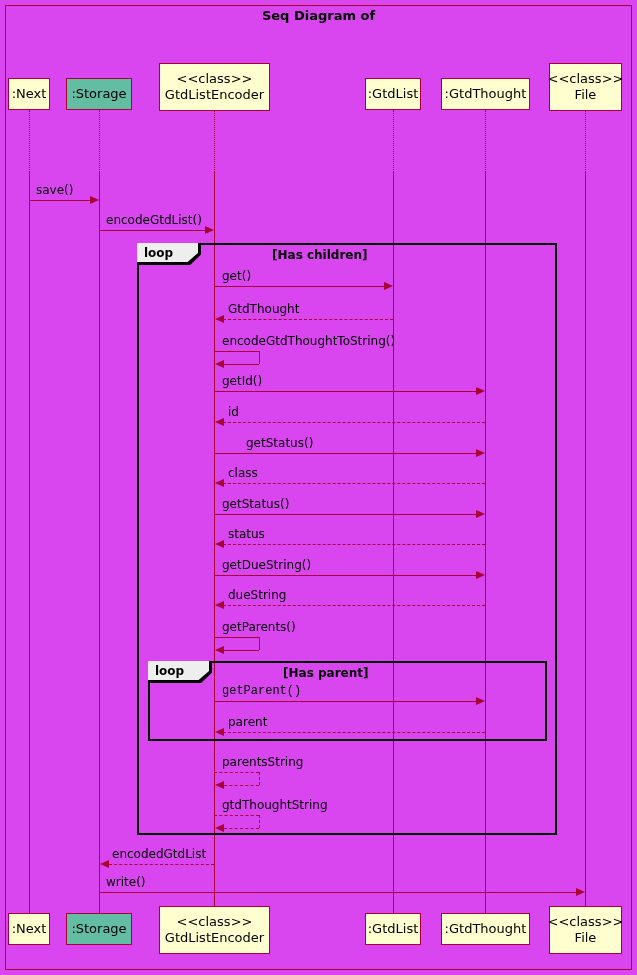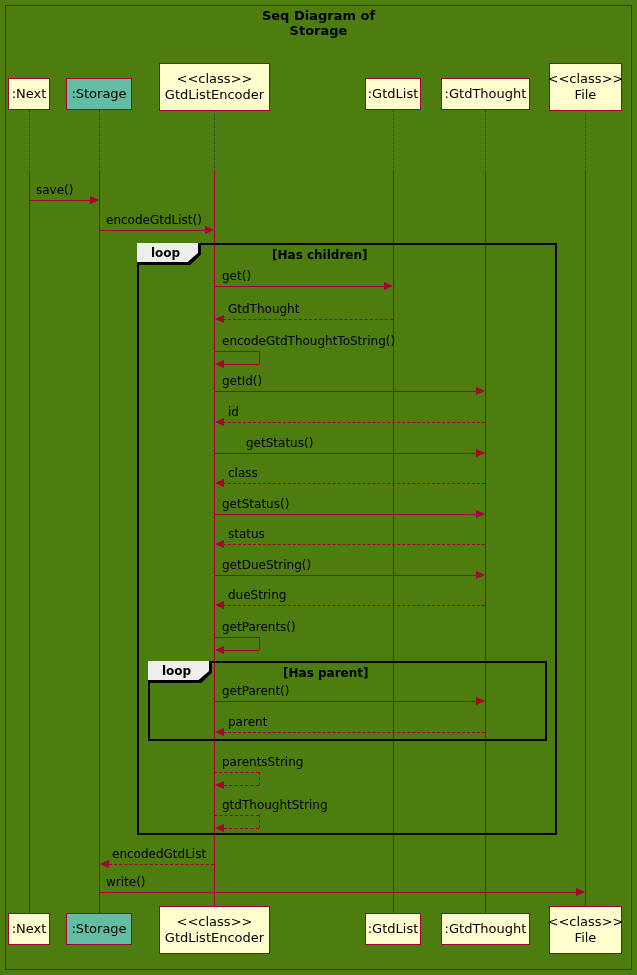--- a/index.html
+++ b/index.html
@@ -1,49 +1,48 @@
 <!DOCTYPE html>
 <html><head>
 <meta charset="utf-8">
 <style>
   * { box-sizing: border-box; margin: 0; padding: 0; }
   body { background: #ffffff; font-family: "DejaVu Sans", "Liberation Sans", sans-serif; }
-  .canvas { position: relative; width: 637px; height: 975px; background: #4d7c0f; overflow: hidden; }
+  .canvas { position: relative; width: 637px; height: 975px; background: #d946ef; overflow: hidden; }
   .frame { position: absolute; left: 5px; top: 5px; width: 627px; height: 965px; border: 1.5px solid #A80036; }
   .title { position: absolute; left: 0; top: 8px; width: 100%; text-align: center; font-weight: bold; font-size: 13px; color: #000; line-height: 15px; }
   .pbox { position: absolute; background: #FEFECE; border: 1.5px solid #A80036; display: flex; flex-direction: column; align-items: center; justify-content: center; font-size: 13px; color: #000; line-height: 16px; }
   .pbox.teal { background: #63BDA2; }
   .ll { position: absolute; width: 0; }
   .ll.dot { border-left: 1px dotted #A80036; }
   .ll.sol { border-left: 1px solid #A80036; }
   .mline { position: absolute; height: 0; border-top: 1px solid #A80036; }
   .mline.dash { border-top-style: dashed; }
   .vline { position: absolute; width: 0; border-left: 1px solid #A80036; }
   .vline.dash { border-left-style: dashed; }
   .arr { position: absolute; width: 0; height: 0; border-top: 4px solid transparent; border-bottom: 4px solid transparent; }
   .arr.r { border-left: 9px solid #A80036; }
   .arr.l { border-right: 9px solid #A80036; }
   .mlabel { position: absolute; font-size: 12px; color: #000; white-space: nowrap; }
   .frag { position: absolute; border: 2px solid #000; }
   .ftab { position: absolute; left: -2px; top: -2px; width: 64px; height: 22px; background: #000;
           clip-path: polygon(0 0, 100% 0, 100% 52%, 83% 100%, 0 100%); }
   .ftab-in { position: absolute; left: 0; top: 0; width: 61px; height: 19px; background: #EEEEEE;
           clip-path: polygon(0 0, 100% 0, 100% 52%, 83% 100%, 0 100%);
-          display: flex; align-items: center; padding-left: 14px; font-weight: bold; font-size: 12px; color: #000; }
+          display: flex; align-items: center; padding-left: 7px; font-weight: bold; font-size: 12px; color: #000; }
   .fcond { position: absolute; left: 85px; top: 3px; font-weight: bold; font-size: 12px; color: #000; white-space: nowrap; margin-left: 48px; }
 </style>
 </head>
 <body>
 
 <div class="canvas">
   <div class="frame"></div>
 
   <div class="title">
     <div>Seq Diagram of</div>
-    <div>Storage</div>
   </div>
 
   <div class="pbox" style="left:8px;top:78px;width:42px;height:32px;">
     <span>:Next</span>
   </div>
   <div class="pbox teal" style="left:66px;top:78px;width:66px;height:32px;">
     <span>:Storage</span>
   </div>
   <div class="pbox" style="left:159px;top:63px;width:111px;height:48px;">
     <span>&lt;&lt;class&gt;&gt;</span>
@@ -140,21 +139,21 @@
   <div class="mlabel" style="left:228px;top:588px;">dueString</div>
   <div class="mline dash" style="left:223px;top:605px;width:262px;"></div>
   <div class="arr l" style="left:215px;top:601px;"></div>
 
   <div class="mlabel" style="left:222px;top:620px;">getParents()</div>
   <div class="mline" style="left:214px;top:637px;width:45px;"></div>
   <div class="vline" style="left:259px;top:637px;height:13px;"></div>
   <div class="mline" style="left:224px;top:650px;width:35px;"></div>
   <div class="arr l" style="left:215px;top:646px;"></div>
 
-  <div class="mlabel" style="left:222px;top:684px;">getParent()</div>
+  <div class="mlabel" style="left:222px;top:684px;font-family:Liberation Mono, monospace;">getParent()</div>
   <div class="mline" style="left:214px;top:701px;width:262px;"></div>
   <div class="arr r" style="left:476px;top:697px;"></div>
 
   <div class="mlabel" style="left:228px;top:715px;">parent</div>
   <div class="mline dash" style="left:223px;top:732px;width:262px;"></div>
   <div class="arr l" style="left:215px;top:728px;"></div>
 
   <div class="mlabel" style="left:222px;top:755px;">parentsString</div>
   <div class="mline dash" style="left:214px;top:772px;width:45px;"></div>
   <div class="vline dash" style="left:259px;top:772px;height:13px;"></div>

